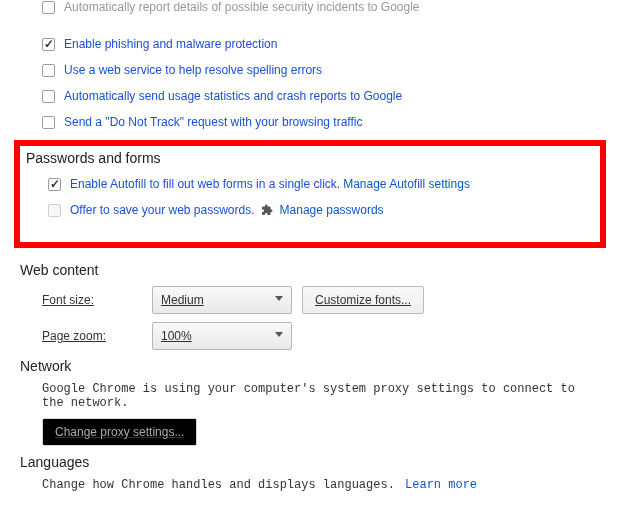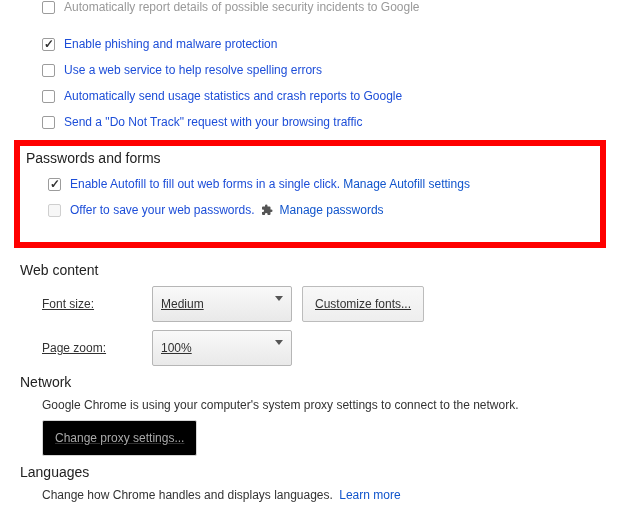--- a/index.html
+++ b/index.html
@@ -74,60 +74,61 @@
     align-items: center;
     margin: 8px 0 8px 22px;
     text-decoration: underline;
   }
   .field-label {
     width: 110px;
     color: #333;
   }
   .select {
     width: 140px;
-    height: 36px;
+    height: 28px;
     border: 1px solid #b6b6b6;
     border-radius: 2px;
     background: linear-gradient(#f9f9f9,#e9e9e9);
     display: flex;
     align-items: center;
     padding: 12px 8px;
     position: relative;
     margin-right: 10px;
     cursor: pointer;
   }
   .select .arrow {
     position: absolute;
     right: 8px;
     top: 9px;
     width: 0; height: 0;
     border-left: 4px solid transparent;
     border-right: 4px solid transparent;
     border-top: 5px solid #555;
   }
   .btn {
-    height: 36px;
+    height: 28px;
     border: 1px solid #bcbcbc;
     border-radius: 2px;
     background: linear-gradient(#f8f8f8,#eeeeee);
     padding: 0 12px;
     display: inline-flex;
     align-items: center;
     color: #333;
     cursor: pointer;
   }
   .btn.disabled {
     color: #aaa;
     border-color: #d6d6d6;
     background: #000000;
     cursor: default;
   }
   .note {
     margin: 8px 0 8px 22px;
     color: #333;
+    font-family: Liberation Mono, monospace;
   }
   .truncated-top {
     margin: 0 0 20px 22px;
     display: flex;
     align-items: center;
   }
   .truncated-top .opt-label {
     color: #999;
     overflow: hidden;
     white-space: nowrap;

